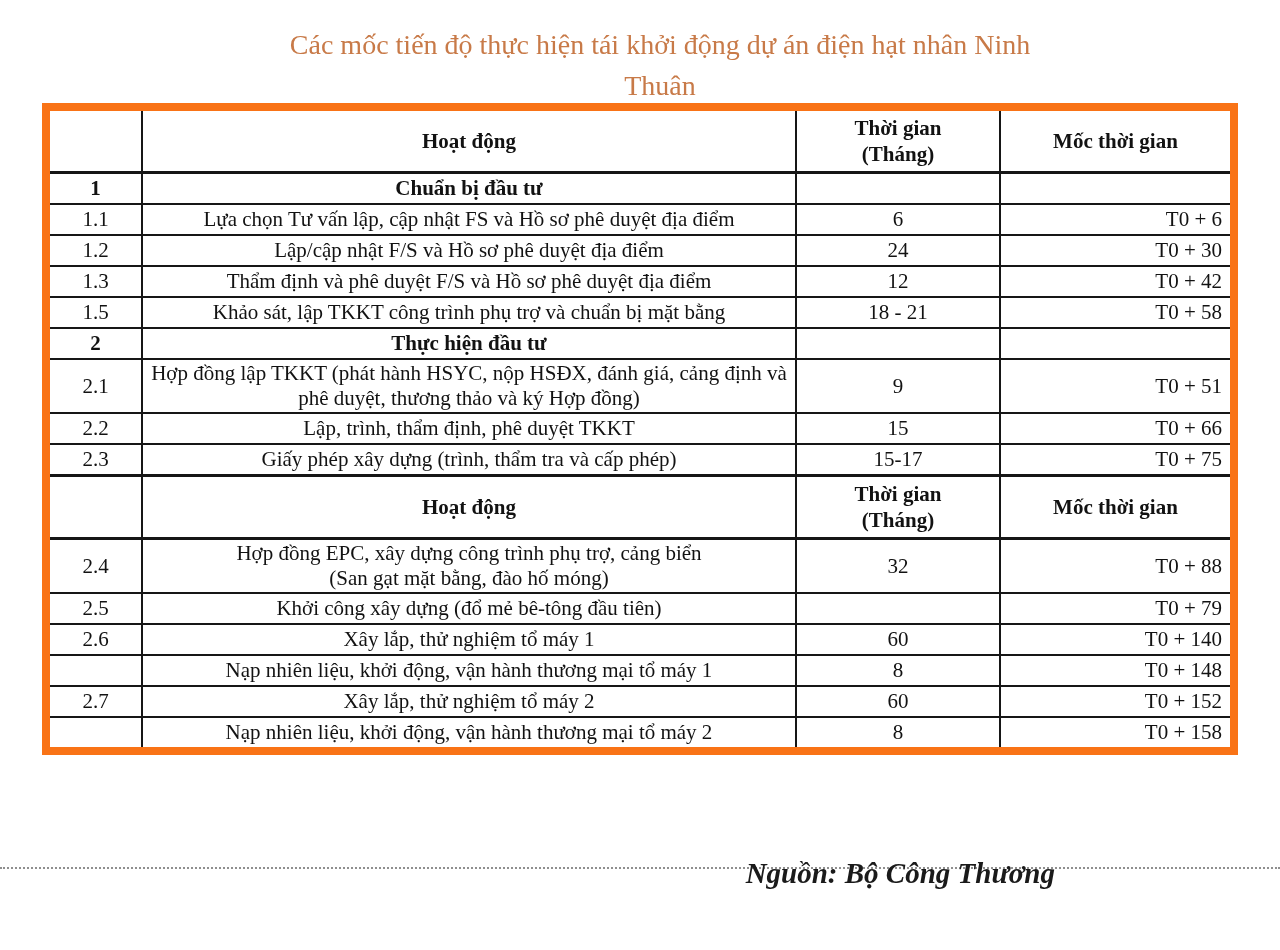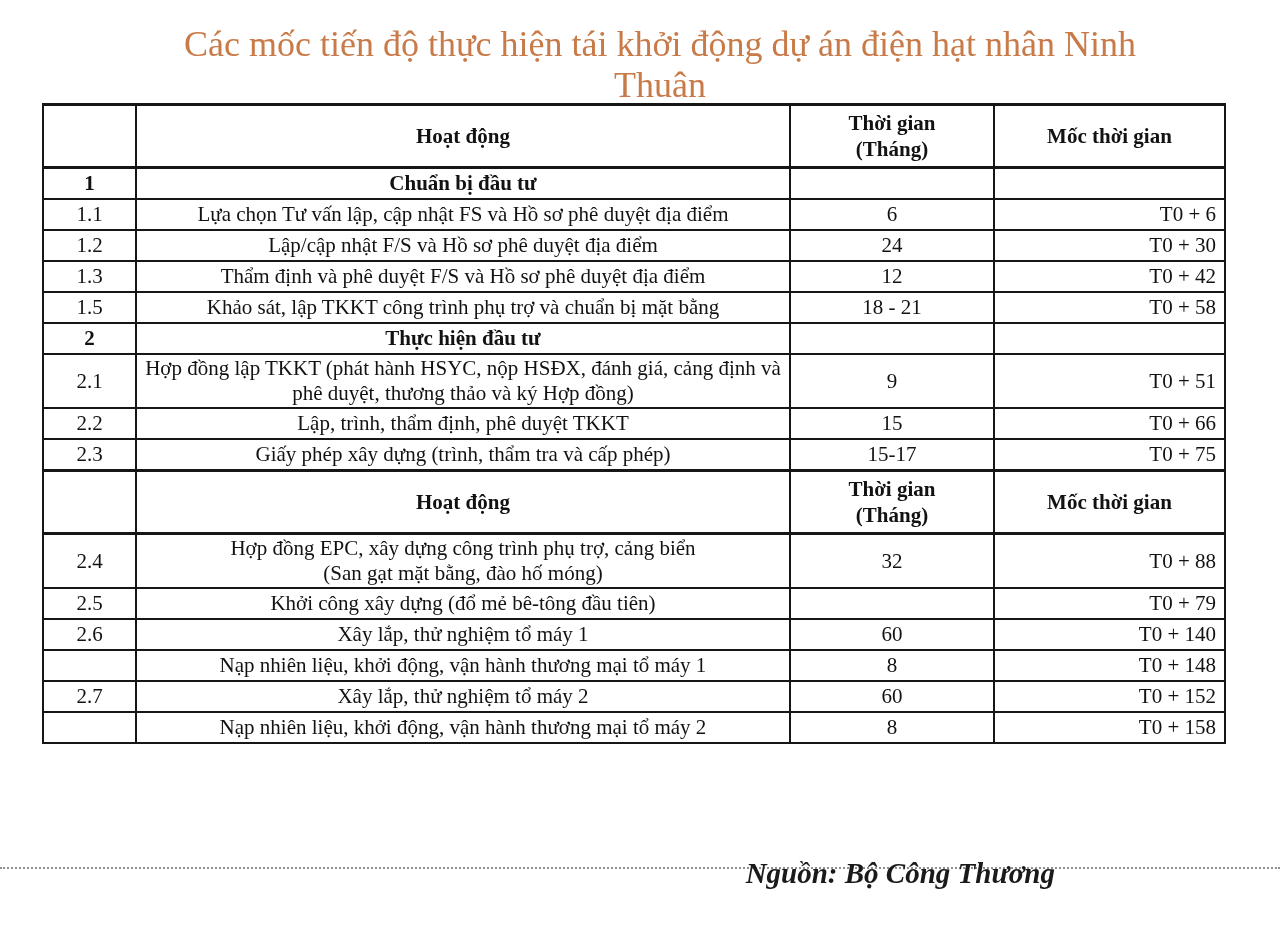--- a/index.html
+++ b/index.html
@@ -8,34 +8,34 @@
     width:1280px;height:950px;
     background:#ffffff;
     font-family:"Liberation Serif", serif;
     color:#121212;
     overflow:hidden;
   }
   .figure-title{
     position:absolute;
     top:24px;left:180px;width:960px;
     text-align:center;
-    font-size:36px;
+    font-size:28px;
     line-height:41px;
     font-weight:normal;
     color:#c87a48;
     white-space:pre-line;
     margin:0;
   }
   table.milestones{
     position:absolute;
     left:42px;top:103px;
     width:1110px;
     border-collapse:collapse;
     table-layout:fixed;
-    border:1px solid #f97316;
+    border:8px solid #f97316;
   }
   table.milestones td{
     border:2px solid #161616;
     font-size:21px;
     padding:1px 8px;
     vertical-align:middle;
     overflow:hidden;
   }
   .col-no{width:75px;text-align:center;}
   .col-activity{width:636px;text-align:center;padding-left:12px;white-space:pre-line;}

